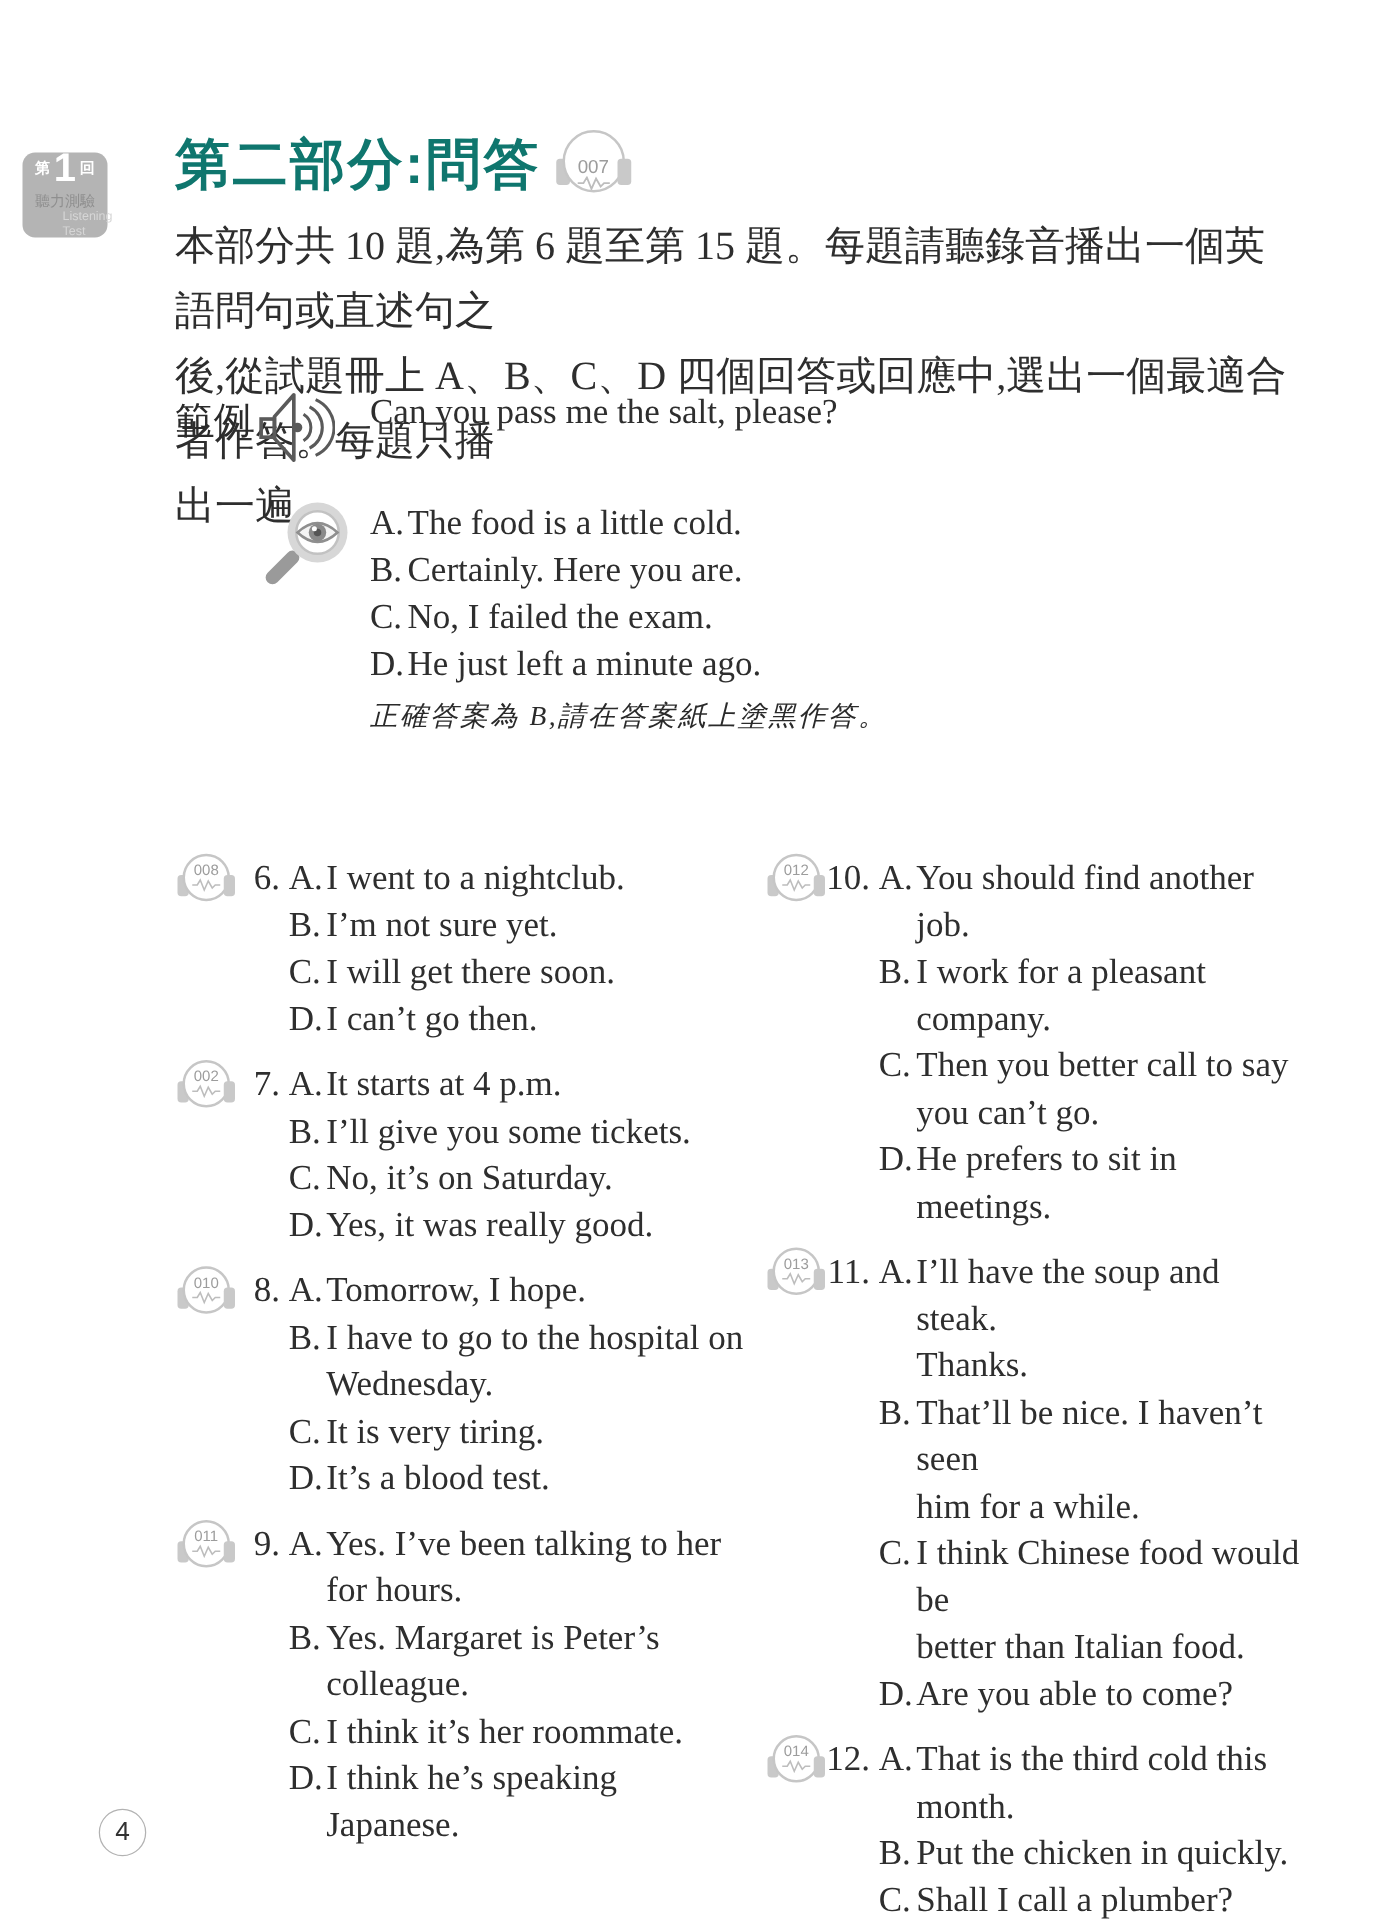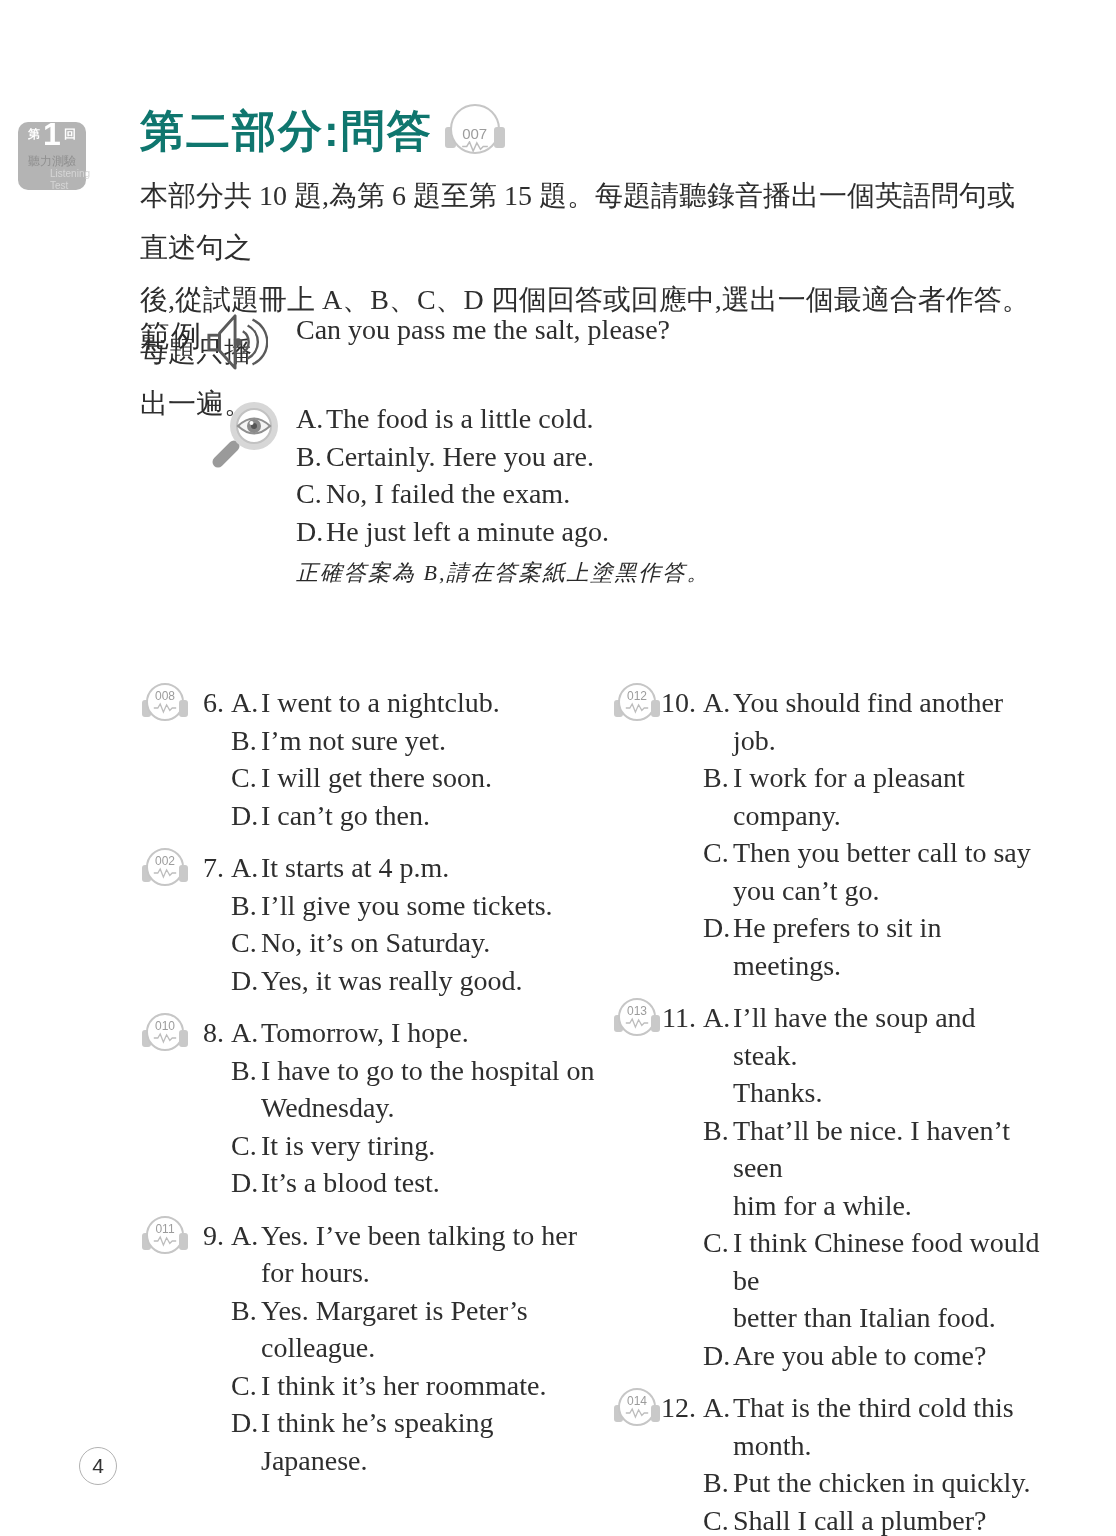--- a/index.html
+++ b/index.html
@@ -62,21 +62,21 @@
 
   .audio-badge.large { width:60px; height:56px; }
   .audio-badge.large .ab-circle { width:50px; height:50px; left:5px; }
   .audio-badge.large .ab-num { font-size:15px; margin-top:20px; }
   .audio-badge.large .ab-wave { width:30px; height:14px; }
   .audio-badge.large .ab-cup { top:23px; width:11px; height:21px; }
 
   
   .instructions {
     position:absolute; left:140px; top:170px; width:900px;
-    font-size:28px; line-height:52px; color:#2e2e2e;
+    font-size:32px; line-height:52px; color:#2e2e2e;
   }
   .u { text-underline-offset:7px; }
 
   
   .example { position:absolute; left:140px; top:312px; width:760px; }
   .ex-label {
     position:absolute; left:0; top:4px;
     font-family:"Liberation Sans","DejaVu Sans",sans-serif;
     font-size:30px; font-weight:normal; color:#2a2a2a; letter-spacing:1px;
   }

